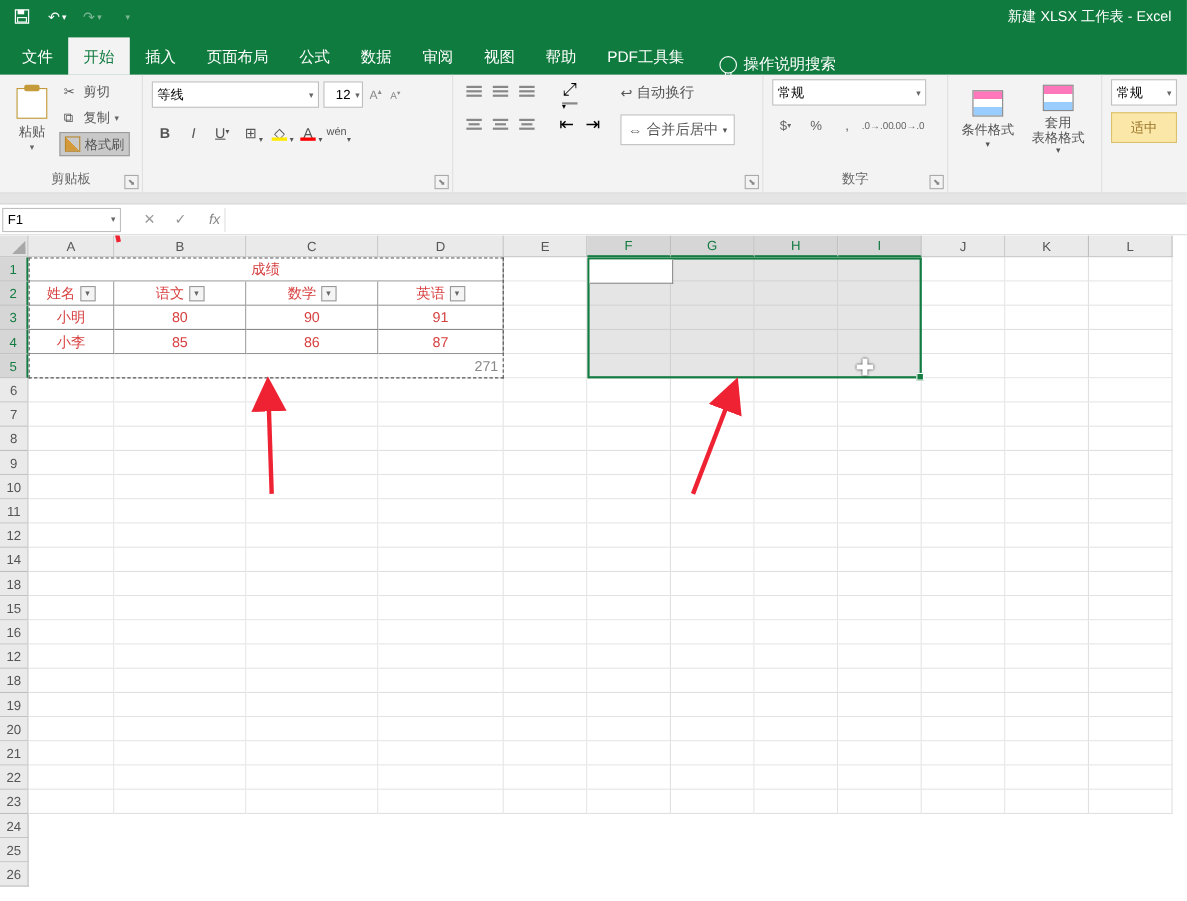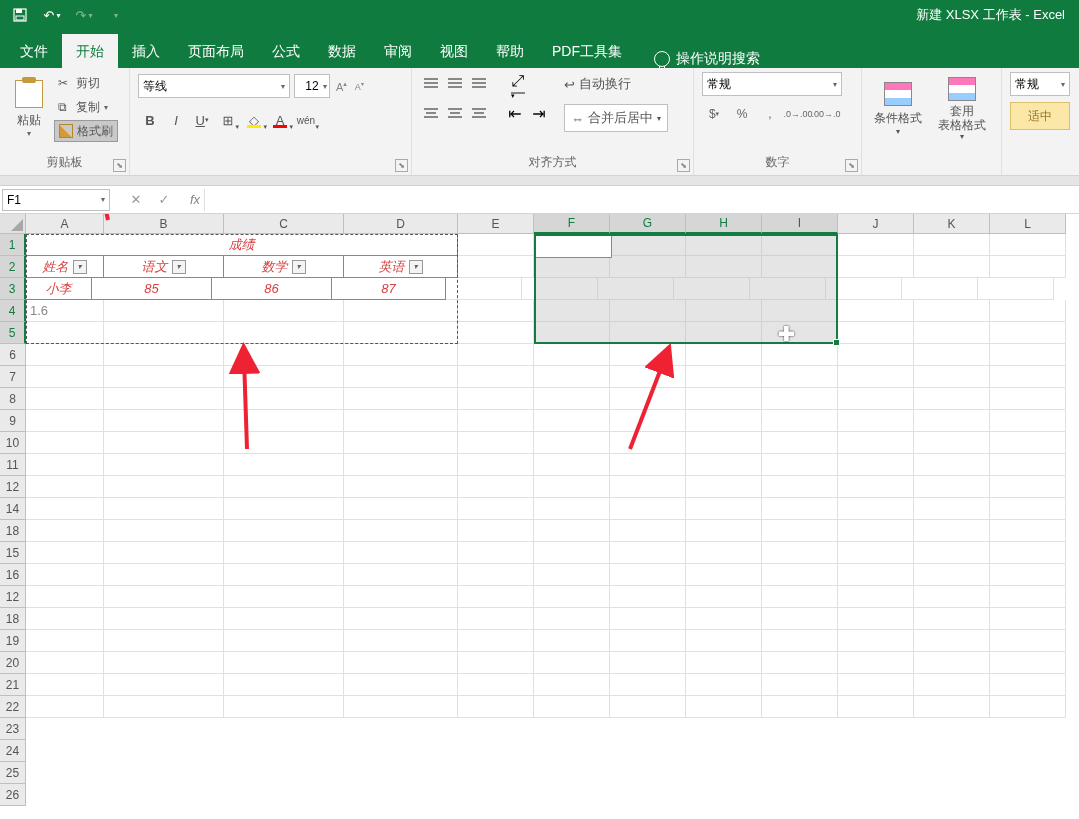--- a/index.html
+++ b/index.html
@@ -88,21 +88,21 @@
   .select-all:before{content:""; position:absolute; right:2px; bottom:2px; border:6px solid transparent; border-right-color:#a8a8a8; border-bottom-color:#a8a8a8;}
   .col-headers { position:absolute; left:26px; top:0; height:20px; display:flex;}
   .ch { border-right:1px solid #bfbfbf; border-bottom:1px solid #bfbfbf; background:#eaeaea; font-size:12px; color:#555; display:flex; align-items:center; justify-content:center;}
   .ch.sel { background:#d6d6d6; color:#127c41; border-bottom:2px solid #127c41;}
   .row-headers { position:absolute; left:0; top:20px; width:26px;}
   .rh { height:22px; border-right:1px solid #bfbfbf; border-bottom:1px solid #bfbfbf; background:#eaeaea; font-size:12px; color:#555; display:flex; align-items:center; justify-content:center;}
   .rh.sel { background:#d6d6d6; color:#127c41; border-right:2px solid #127c41;}
   .cells { position:absolute; left:26px; top:20px;}
   .cell-row { display:flex; height:22px;}
   .cell { border-right:1px solid #e0e0e0; border-bottom:1px solid #e0e0e0; font-size:13px; display:flex; align-items:center; justify-content:center; background:#fff;}
-  .cell.red { color:#d84040;font-style:italic;}
+  .cell.red { color:#d84040;}
   .cell.tableborder { border-right:1px solid #888; border-bottom:1px solid #888;}
   .cell.lgray { color:#888;}
   .cell.rt { justify-content:flex-end; padding-right:4px;}
   .cell.lt { justify-content:flex-start; padding-left:4px;}
   .filter { width:14px; height:14px; border:1px solid #999; margin-left:4px; display:flex; align-items:center; justify-content:center; font-size:8px; color:#666; background:#f4f4f4;}
 
   
   .selection { position:absolute; border:2px solid #127c41; background:rgba(180,180,180,0.35); pointer-events:none;}
   .selection .active-cell { position:absolute; left:0; top:0; background:#fff; border-right:1px solid #888; border-bottom:1px solid #888;}
   .fill-handle { position:absolute; right:-4px; bottom:-4px; width:7px; height:7px; background:#127c41; border:1px solid #fff;}
@@ -272,21 +272,20 @@
             <span>↩</span>
             <span>自动换行</span>
           </div>
         <div class="merge-btn">
             <span>⇔</span>
             <span>合并后居中</span>
             <span style="font-size:8px">▾</span>
           </div>
       </div>
     </div>
-    <div class="group-label">对齐方式</div>
     <div class="dlg-launcher">⬊</div>
   </div>
 
   <div class="group" style="width:168px">
     <div>
       <div class="num-fmt">
           <span>常规</span>
           <span class="dd-arrow">▾</span>
         </div>
       <div class="num-row">
@@ -419,38 +418,52 @@
         <div class="cell" style="width: 76px;"></div>
         <div class="cell" style="width: 76px;"></div>
         <div class="cell" style="width: 76px;"></div>
         <div class="cell" style="width: 76px;"></div>
         <div class="cell" style="width: 76px;"></div>
         <div class="cell" style="width: 76px;"></div>
         <div class="cell" style="width: 76px;"></div>
         <div class="cell" style="width: 76px;"></div>
       </div>
       <div class="cell-row">
-        <div class="cell red tableborder" style="width: 66px;">小李</div>
+        <div class="cell red tableborder" style="width: 78px;">小明</div>
+        <div class="cell red tableborder" style="width: 120px;">80</div>
+        <div class="cell red tableborder" style="width: 120px;">90</div>
+        <div class="cell red tableborder" style="width: 114px;">91</div>
+        <div class="cell" style="width: 76px;"></div>
+        <div class="cell" style="width: 76px;"></div>
+        <div class="cell" style="width: 76px;"></div>
+        <div class="cell" style="width: 76px;"></div>
+        <div class="cell" style="width: 76px;"></div>
+        <div class="cell" style="width: 76px;"></div>
+        <div class="cell" style="width: 76px;"></div>
+        <div class="cell" style="width: 76px;"></div>
+      </div>
+      <div class="cell-row">
+        <div class="cell red tableborder" style="width: 78px;">小李</div>
         <div class="cell red tableborder" style="width: 120px;">85</div>
         <div class="cell red tableborder" style="width: 120px;">86</div>
         <div class="cell red tableborder" style="width: 114px;">87</div>
         <div class="cell" style="width: 76px;"></div>
         <div class="cell" style="width: 76px;"></div>
         <div class="cell" style="width: 76px;"></div>
         <div class="cell" style="width: 76px;"></div>
         <div class="cell" style="width: 76px;"></div>
         <div class="cell" style="width: 76px;"></div>
         <div class="cell" style="width: 76px;"></div>
         <div class="cell" style="width: 76px;"></div>
       </div>
       <div class="cell-row">
-        <div class="cell lgray lt" style="width: 78px;">1.6</div>
-        <div class="cell" style="width: 120px;"></div>
-        <div class="cell" style="width: 120px;"></div>
-        <div class="cell" style="width: 114px;"></div>
+        <div class="cell" style="width: 78px;"></div>
+        <div class="cell" style="width: 120px;"></div>
+        <div class="cell" style="width: 120px;"></div>
+        <div class="cell lgray rt" style="width: 114px;">271</div>
         <div class="cell" style="width: 76px;"></div>
         <div class="cell" style="width: 76px;"></div>
         <div class="cell" style="width: 76px;"></div>
         <div class="cell" style="width: 76px;"></div>
         <div class="cell" style="width: 76px;"></div>
         <div class="cell" style="width: 76px;"></div>
         <div class="cell" style="width: 76px;"></div>
         <div class="cell" style="width: 76px;"></div>
       </div>
       <div class="cell-row">

